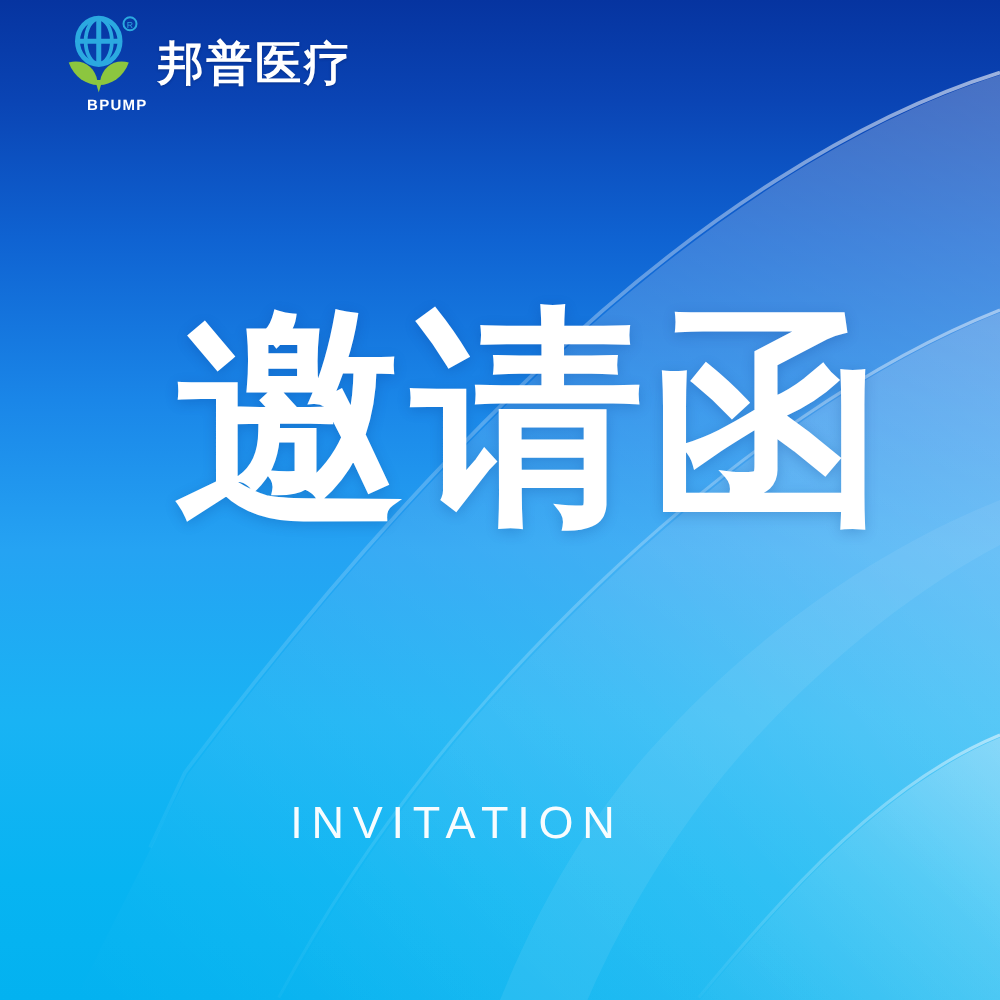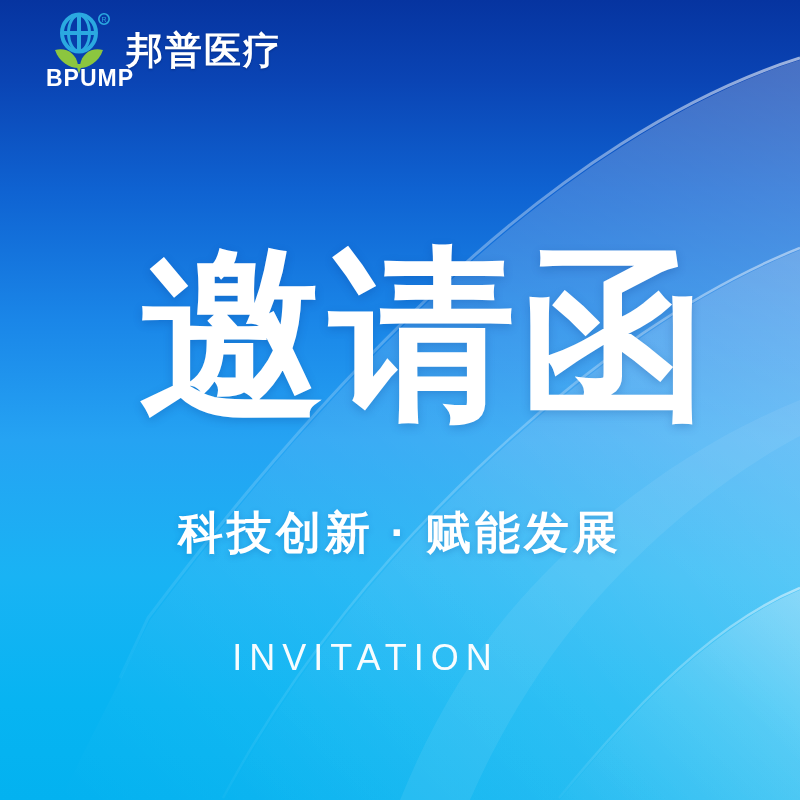--- a/index.html
+++ b/index.html
@@ -192,33 +192,30 @@
 
         <circle cx="58" cy="7" r="5.2" fill="none" stroke="#2ba9e0" stroke-width="1.6"></circle>
         <text x="58" y="10.2" font-size="7" fill="#2ba9e0" text-anchor="middle" font-family="Liberation Sans, sans-serif">R</text>
 
         <path d="M 32 56 C 24 56 13 50 9 38 C 20 35 30 41 32 53 Z" fill="#8cc63f"></path>
 
         <path d="M 34 56 C 42 56 53 50 57 38 C 46 35 36 41 34 53 Z" fill="#8cc63f"></path>
 
         <path d="M 30 52 L 33 62 L 36 52 Z" fill="#8cc63f"></path>
       </svg>
-      <span style="position:absolute;left:0;bottom:-2px;width:72px;text-align:left;
-                   color:#ffffff;font-size:23px;font-weight:bold;letter-spacing:1px;line-height:1;">BPUMP</span>
+      <span style="position:absolute;left:0;bottom:-2px;width:72px;text-align:right;
+                   color:#ffffff;font-size:12px;font-weight:bold;letter-spacing:1px;line-height:1;">BPUMP</span>
     </span>
 
     <span class="brand-cn">邦普医疗</span>
   </div>
 
   <div class="title-wrap">
     <span class="main-title">邀请函</span>
   </div>
 
-  <div class="slogan-wrap">
-    <span class="slogan">科技创新 · 赋能发展</span>
-  </div>
 
   <div class="invitation-wrap">
     <span class="invitation">INVITATION</span>
   </div>
 
 
 </div>
 
 </body></html>

